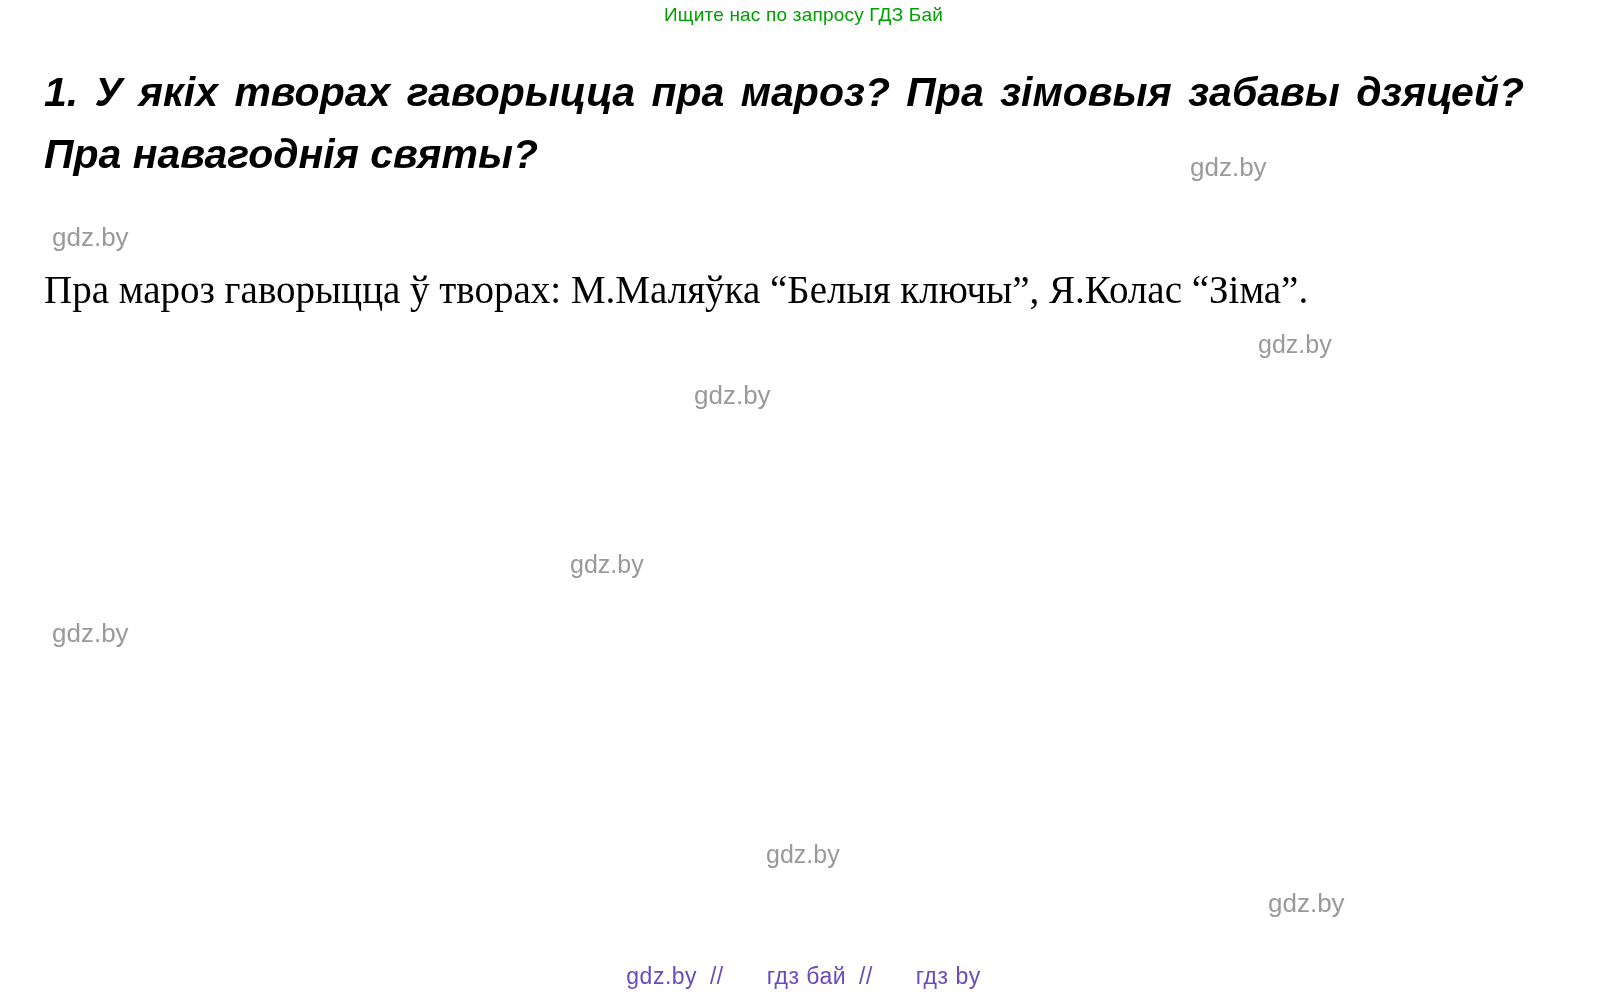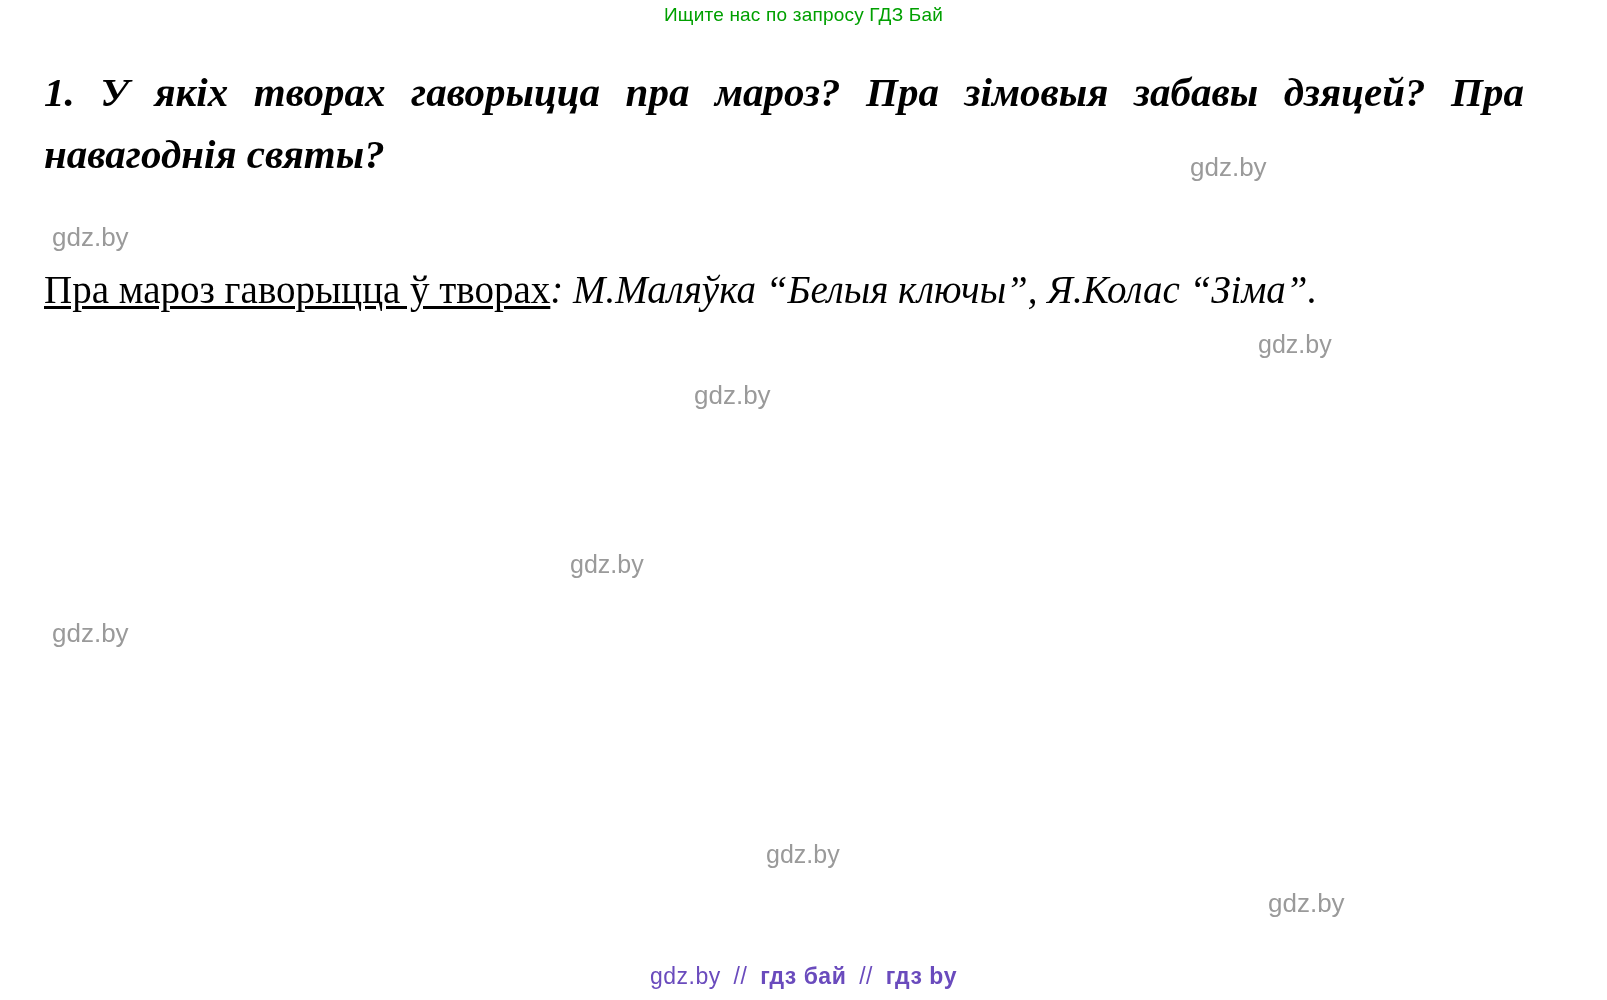--- a/index.html
+++ b/index.html
@@ -26,21 +26,21 @@
     font-family: "Liberation Sans", sans-serif;
     font-size: 19px;
     color: #00a000;
     letter-spacing: 0.2px;
   }
   .question {
     position: absolute;
     top: 62px;
     left: 44px;
     width: 1480px;
-    font-family: Liberation Serif, serif;
+    font-family: Liberation Sans, sans-serif;
     font-style: italic;
     font-weight: bold;
     font-size: 41px;
     line-height: 1.5;
     text-align: justify;
     text-justify: inter-word;
   }
   .question .num {
     font-style: italic;
     font-weight: bold;
@@ -51,25 +51,24 @@
     width: 1440px;
     font-size: 39px;
     line-height: 1.42;
     text-align: justify;
     text-justify: inter-word;
   }
   .answer.a1 { top: 262px; }
   .answer.a2 { top: 458px; }
   .answer.a3 { top: 650px; }
   .answer .lead {
-    text-decoration: underline;
     text-underline-offset: 3px;
     margin-top: 7px;
   }
-  .answer .tail { text-decoration: none; font-style: italic; }
+  .answer .tail { text-decoration: none; }
   .wm {
     position: absolute;
     font-family: "Liberation Sans", sans-serif;
     color: #9a9a9a;
     font-size: 26px;
     white-space: nowrap;
     pointer-events: none;
   }
   .wm.small { font-size: 25px; }
   .bottom-strip {
@@ -77,21 +76,21 @@
     left: 0;
     bottom: 10px;
     width: 100%;
     text-align: center;
     font-family: "Liberation Sans", sans-serif;
     font-size: 23px;
     color: #6a4bbd;
     letter-spacing: 0.5px;
   }
   .bottom-strip .sep { color: #6a4bbd; padding: 0 6px; }
-  .bottom-strip b { font-weight: bold; }
+  .bottom-strip b { font-weight: normal; margin-left: 30px; }
 </style>
 </head>
 <body>
 
 <div class="page">
 
   <div class="top-banner">Ищите нас по запросу ГДЗ Бай</div>
 
   <div class="question">
     <span class="num">1.</span>

